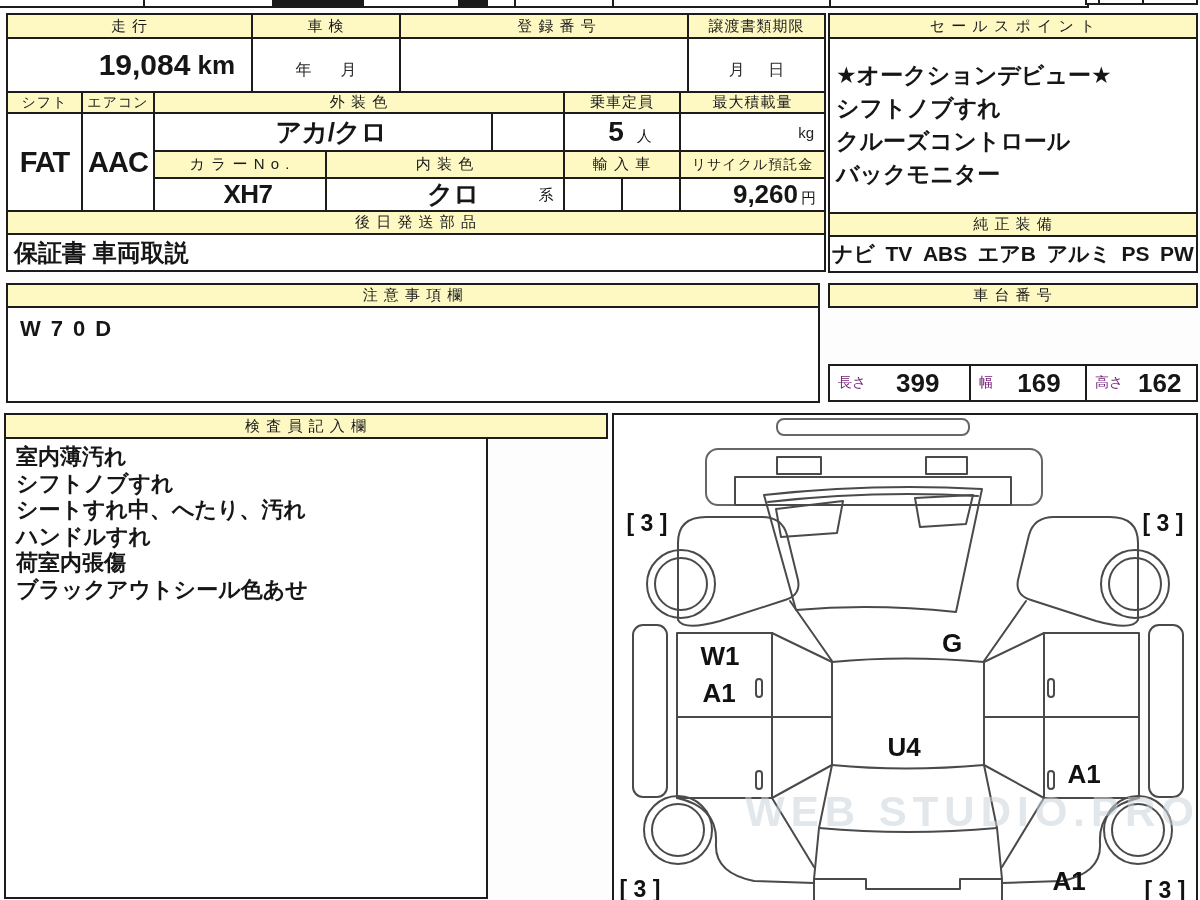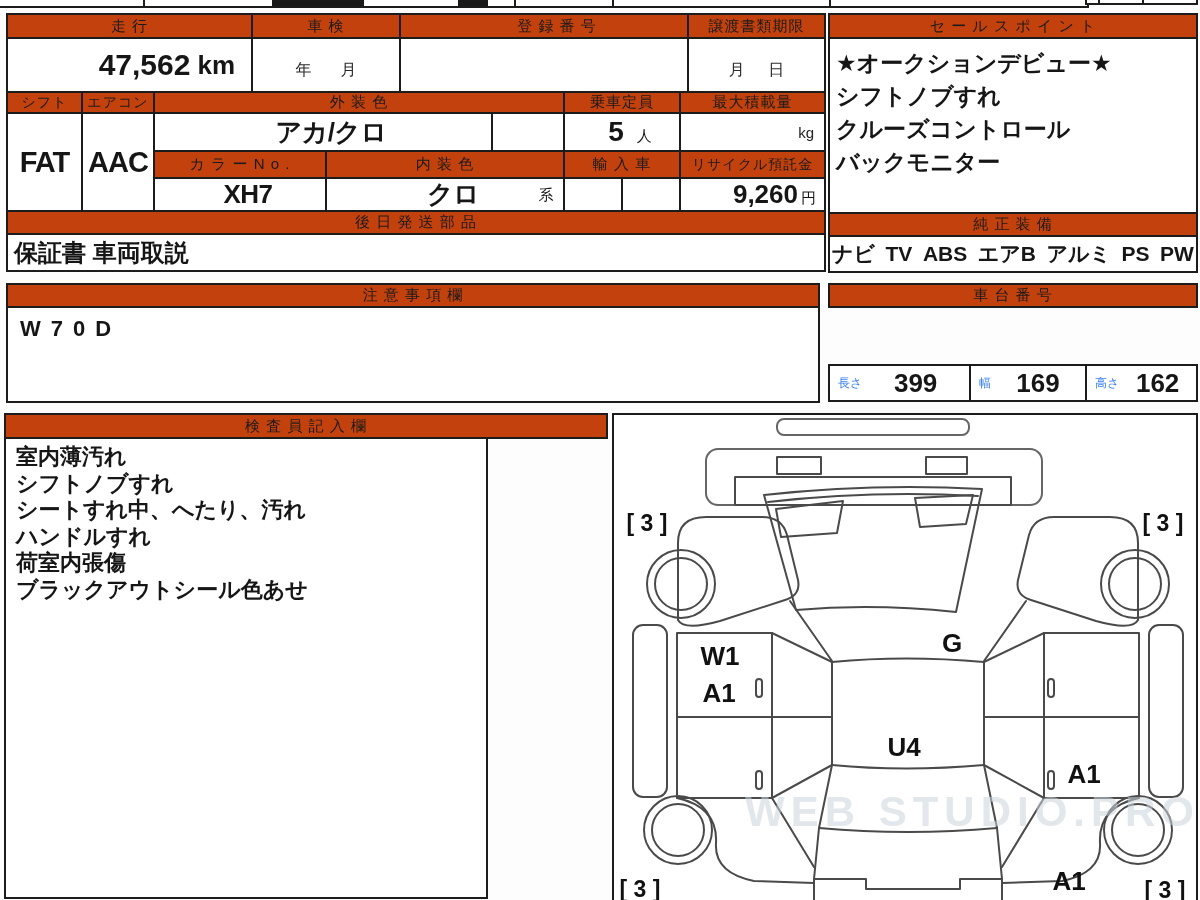--- a/index.html
+++ b/index.html
@@ -1,40 +1,40 @@
 <!DOCTYPE html>
 <html><head>
 <meta charset="utf-8">
 <style>
   html,body{margin:0;padding:0;}
   body{background:#ffffff;font-family:"Liberation Sans","DejaVu Sans",sans-serif;color:#161616;}
   #sheet{position:relative;width:1200px;height:900px;overflow:hidden;background:#fdfdfd;}
   .cell{position:absolute;box-sizing:border-box;border:2px solid #1c1c1c;background:#ffffff;}
-  .hdr{background:#c2410c;display:flex;align-items:center;justify-content:center;
+  .hdr{background:#fef9c3;display:flex;align-items:center;justify-content:center;
        font-size:15px;letter-spacing:1px;color:#1b1b1b;white-space:pre;}
   .val{display:flex;align-items:center;}
   .big{font-weight:bold;font-size:26px;letter-spacing:-0.5px;}
   .center{justify-content:center;padding-left:16px;}
   .rem{position:absolute;box-sizing:border-box;border:2px solid #1c1c1c;background:#fff;}
   .blob{position:absolute;background:#1a1a1a;}
   .unit{font-size:15px;font-weight:normal;}
   .sub{font-size:16px;color:#2a2a2a;}
   .mileage{justify-content:flex-end;padding-right:16px;font-weight:bold;font-size:30px;gap:7px;}
   .ym{display:flex;align-items:flex-end;justify-content:space-around;padding:0 28px 10px 28px;font-size:16px;}
   .fatcell{justify-content:center;font-weight:bold;font-size:29px;letter-spacing:-1px;}
   .kuro-suffix{position:absolute;right:10px;top:50%;transform:translateY(-50%);font-size:15px;font-weight:normal;}
   .kg{justify-content:flex-end;padding-right:10px;font-size:15px;color:#222;}
   .yen{justify-content:flex-end;padding-right:8px;}
-  .sales-body{padding:8px 6px;display:block;}
+  .sales-body{padding:20px 6px;display:block;}
   .sales-line{font-weight:bold;font-size:23px;line-height:33px;white-space:nowrap;}
   .equip{display:flex;justify-content:space-between;align-items:center;padding:0 2px;}
   .equip span{font-weight:bold;font-size:21px;white-space:nowrap;}
   .chassis{justify-content:center;font-weight:bold;font-size:30px;letter-spacing:1px;}
   .spec{padding-left:8px;gap:0;}
-  .spec .lab{font-size:12px;color:#3b82f6;}
+  .spec .lab{font-size:14px;color:#701a75;}
   .spec .num{flex:1;text-align:center;font-weight:bold;font-size:26px;}
   .insp-body{display:block;padding:5px 10px;}
   .insp-line{font-weight:bold;font-size:22px;line-height:26.5px;white-space:nowrap;}
   .notes-val{align-items:flex-start;padding:8px 0 0 12px;font-weight:bold;font-size:22px;letter-spacing:10px;}
   .later-val{align-items:center;padding-left:6px;font-weight:bold;font-size:24px;}
   svg text{font-family:"Liberation Sans","DejaVu Sans",sans-serif;font-weight:bold;fill:#111;}
   #watermark{position:absolute;left:745px;top:788px;font-size:42px;font-weight:bold;letter-spacing:6px;
              color:rgba(203,211,219,0.55);white-space:nowrap;pointer-events:none;}
 </style>
 </head>
@@ -53,21 +53,21 @@
   <div class="rem" style="left:1142px;top:-8px;width:56px;height:13px"></div>
   <div class="blob" style="left:272px;top:0;width:92px;height:7px"></div>
   <div class="blob" style="left:458px;top:0;width:30px;height:7px"></div>
 
   <div class="cell hdr" style="left:6px;top:13px;width:247px;height:26px">走 行</div>
   <div class="cell hdr" style="left:251px;top:13px;width:150px;height:26px">車 検</div>
   <div class="cell hdr" style="left:399px;top:13px;width:316px;height:26px">登 録 番 号</div>
   <div class="cell hdr" style="left:687px;top:13px;width:139px;height:26px">譲渡書類期限</div>
 
   <div class="cell val mileage" style="left:6px;top:37px;width:247px;height:56px">
-    <span>47,562</span>
+    <span>19,084</span>
       <span style="font-size:26px">km</span>
   </div>
   <div class="cell ym" style="left:251px;top:37px;width:150px;height:56px">
     <span class="sub">年</span>
     <span class="sub">月</span>
   </div>
   <div class="cell val" style="left:399px;top:37px;width:290px;height:56px"></div>
   <div class="cell ym" style="left:687px;top:37px;width:139px;height:56px">
     <span class="sub">月</span>
     <span class="sub">日</span>

